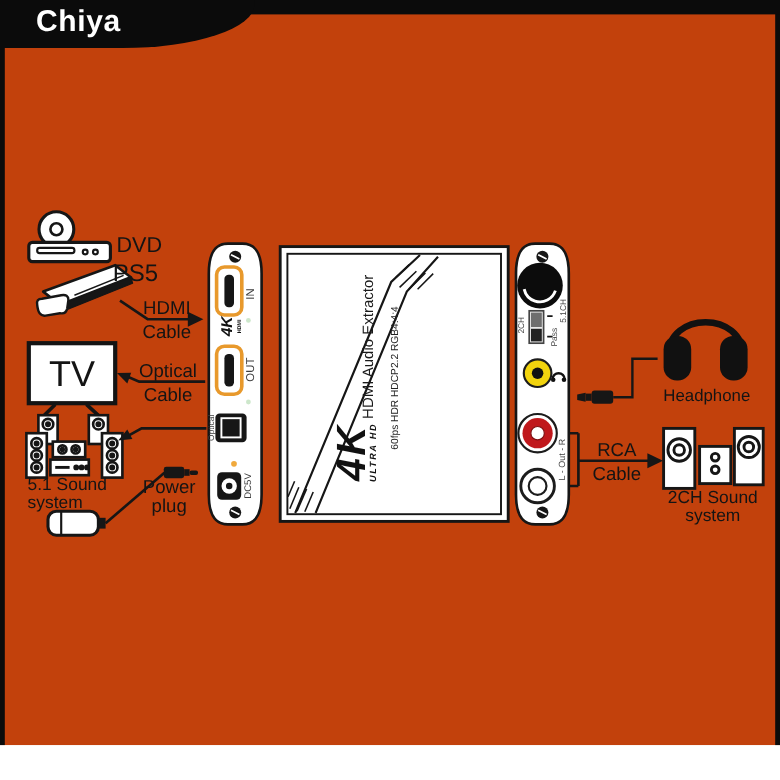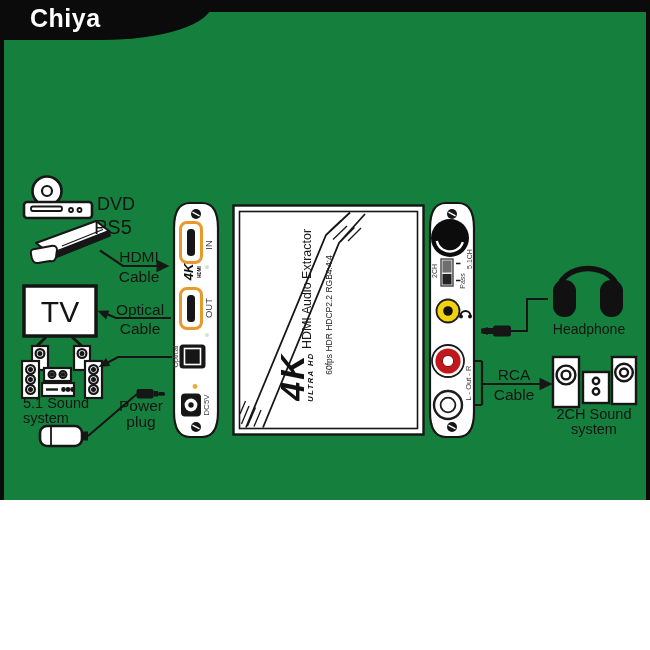--- a/index.html
+++ b/index.html
@@ -1,16 +1,16 @@
 <!DOCTYPE html>
 <html><head>
 <meta charset="utf-8">
 <style>
   html,body{margin:0;padding:0;background:#fff;}
-  .stage{position:relative;width:650px;height:500px;background:#15803d;overflow:hidden;
+  .stage{position:relative;width:650px;height:621px;background:#c2410c;overflow:hidden;
          font-family:"Liberation Sans",sans-serif;}
   .bar{position:absolute;background:#0b0b0b;}
   .bar-top{left:0;top:0;width:650px;height:12px;}
   .bar-bottom{left:0;top:640px;width:650px;height:10px;}
   .bar-left{left:0;top:0;width:4px;height:650px;}
   .bar-right{left:646px;top:0;width:4px;height:650px;}
   .banner{position:absolute;left:0;top:0;width:212px;height:40px;background:#0b0b0b;
           border-radius:0 0 110px 0 / 0 0 36px 0;}
   .brand{position:absolute;left:30px;top:4px;color:#fff;font-size:25px;font-weight:bold;
          letter-spacing:.5px;}

